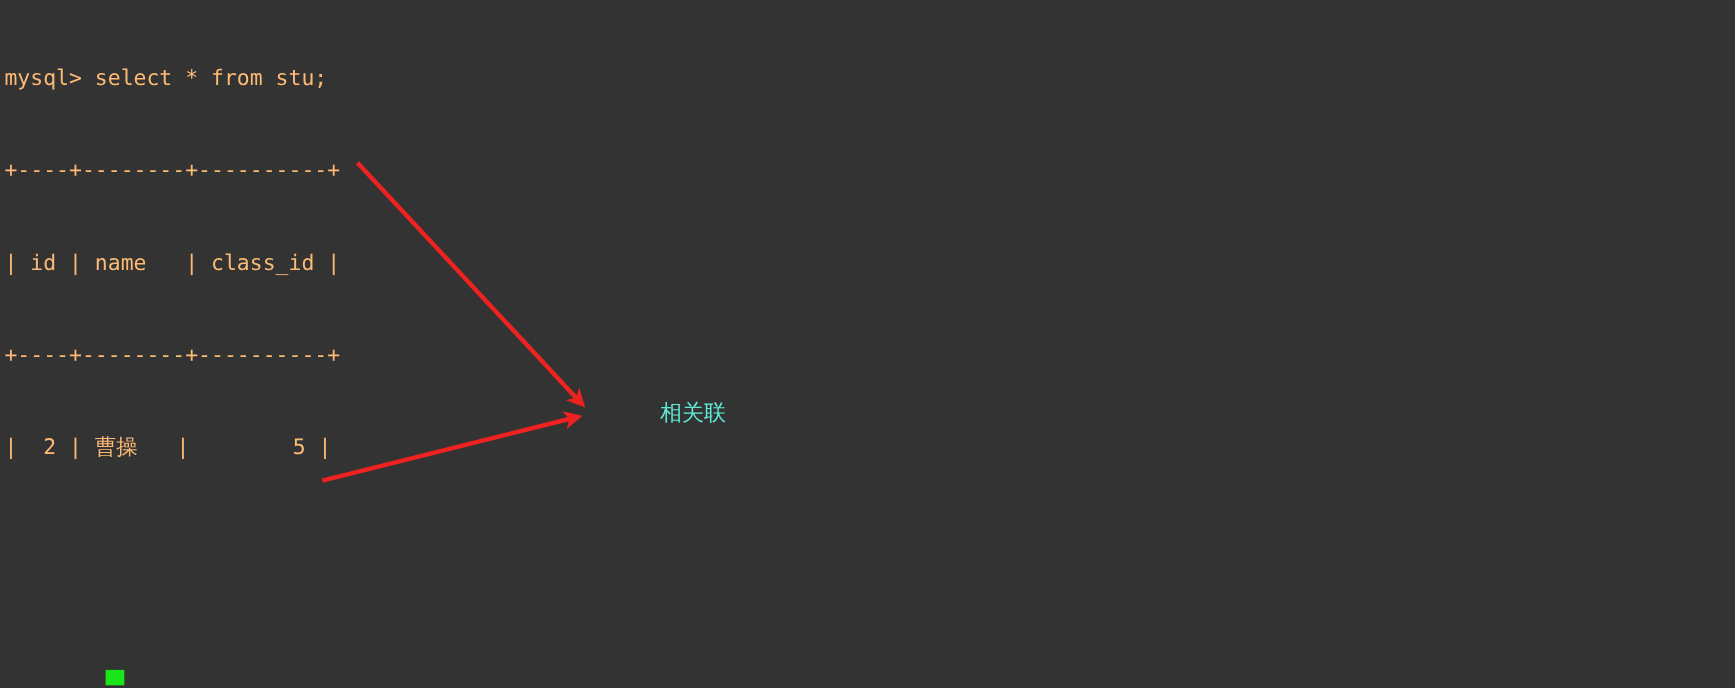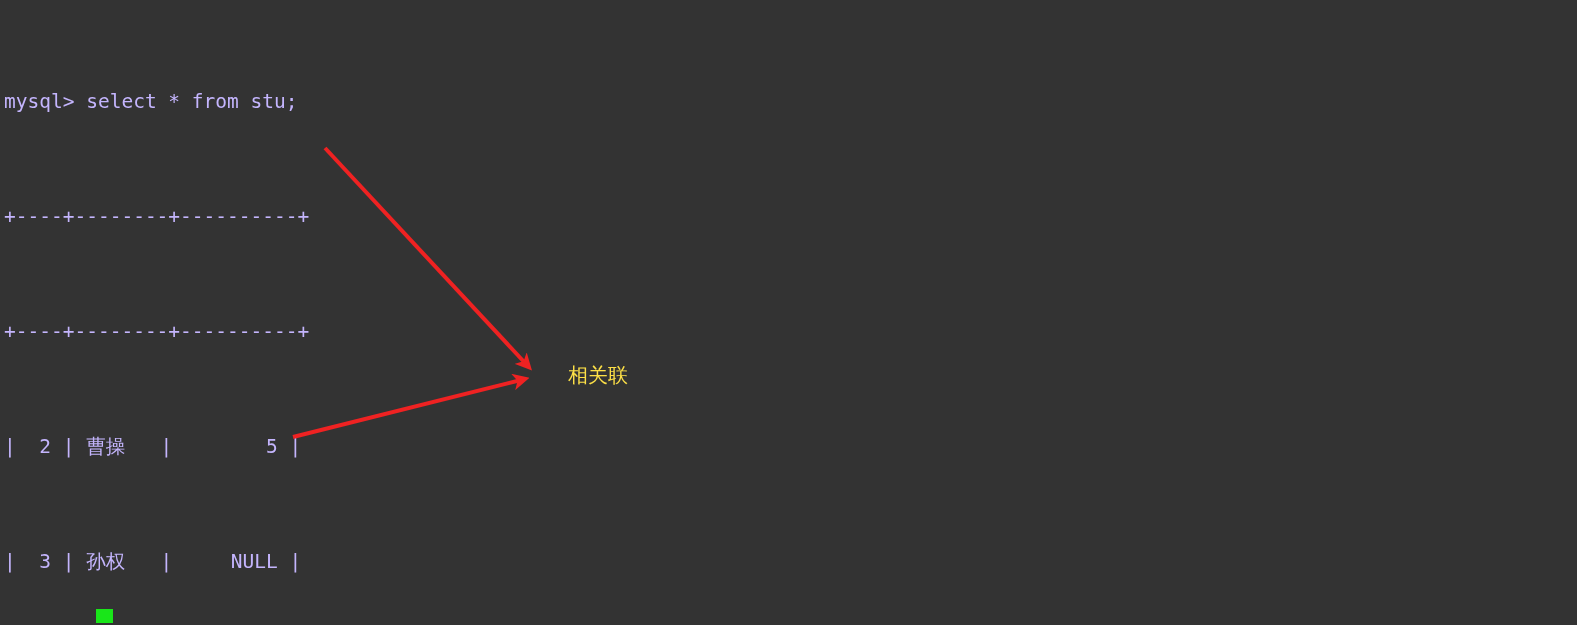--- a/index.html
+++ b/index.html
@@ -33,39 +33,38 @@
     font-size: 19.5px;
     line-height: 28px;
     letter-spacing: 0px;
     color: #e8e8e8;
     white-space: pre;
   }
 
   .line {
     height: 28px;
     white-space: pre;
-    color: #c4b5fd;
-    margin-top: 31px;
+    color: #fdba74;
   }
 
   
   #annotations {
     position: absolute;
     top: 0;
     left: 0;
     width: 1577px;
     height: 625px;
     pointer-events: none;
   }
 
   #annot-label {
     position: absolute;
-    left: 568px;
+    left: 600px;
     top: 362px;
-    color: #fde047;
+    color: #5eead4;
     font-size: 20px;
     line-height: 26px;
     font-family: "DejaVu Sans", "Liberation Sans", sans-serif;
     white-space: pre;
   }
 
   #cursor-block {
     position: absolute;
     left: 96px;
     top: 609px;
@@ -75,23 +74,23 @@
   }
 </style>
 </head>
 <body>
 
 <div id="terminal">
 
   <div id="console-lines">
     <div class="line">mysql&gt; select * from stu;</div>
     <div class="line">+----+--------+----------+</div>
+    <div class="line">| id | name   | class_id |</div>
     <div class="line">+----+--------+----------+</div>
     <div class="line">|  2 | 曹操   |        5 |</div>
-    <div class="line">|  3 | 孙权   |     NULL |</div>
     
     
     
     
     
     
     
     
     
     

